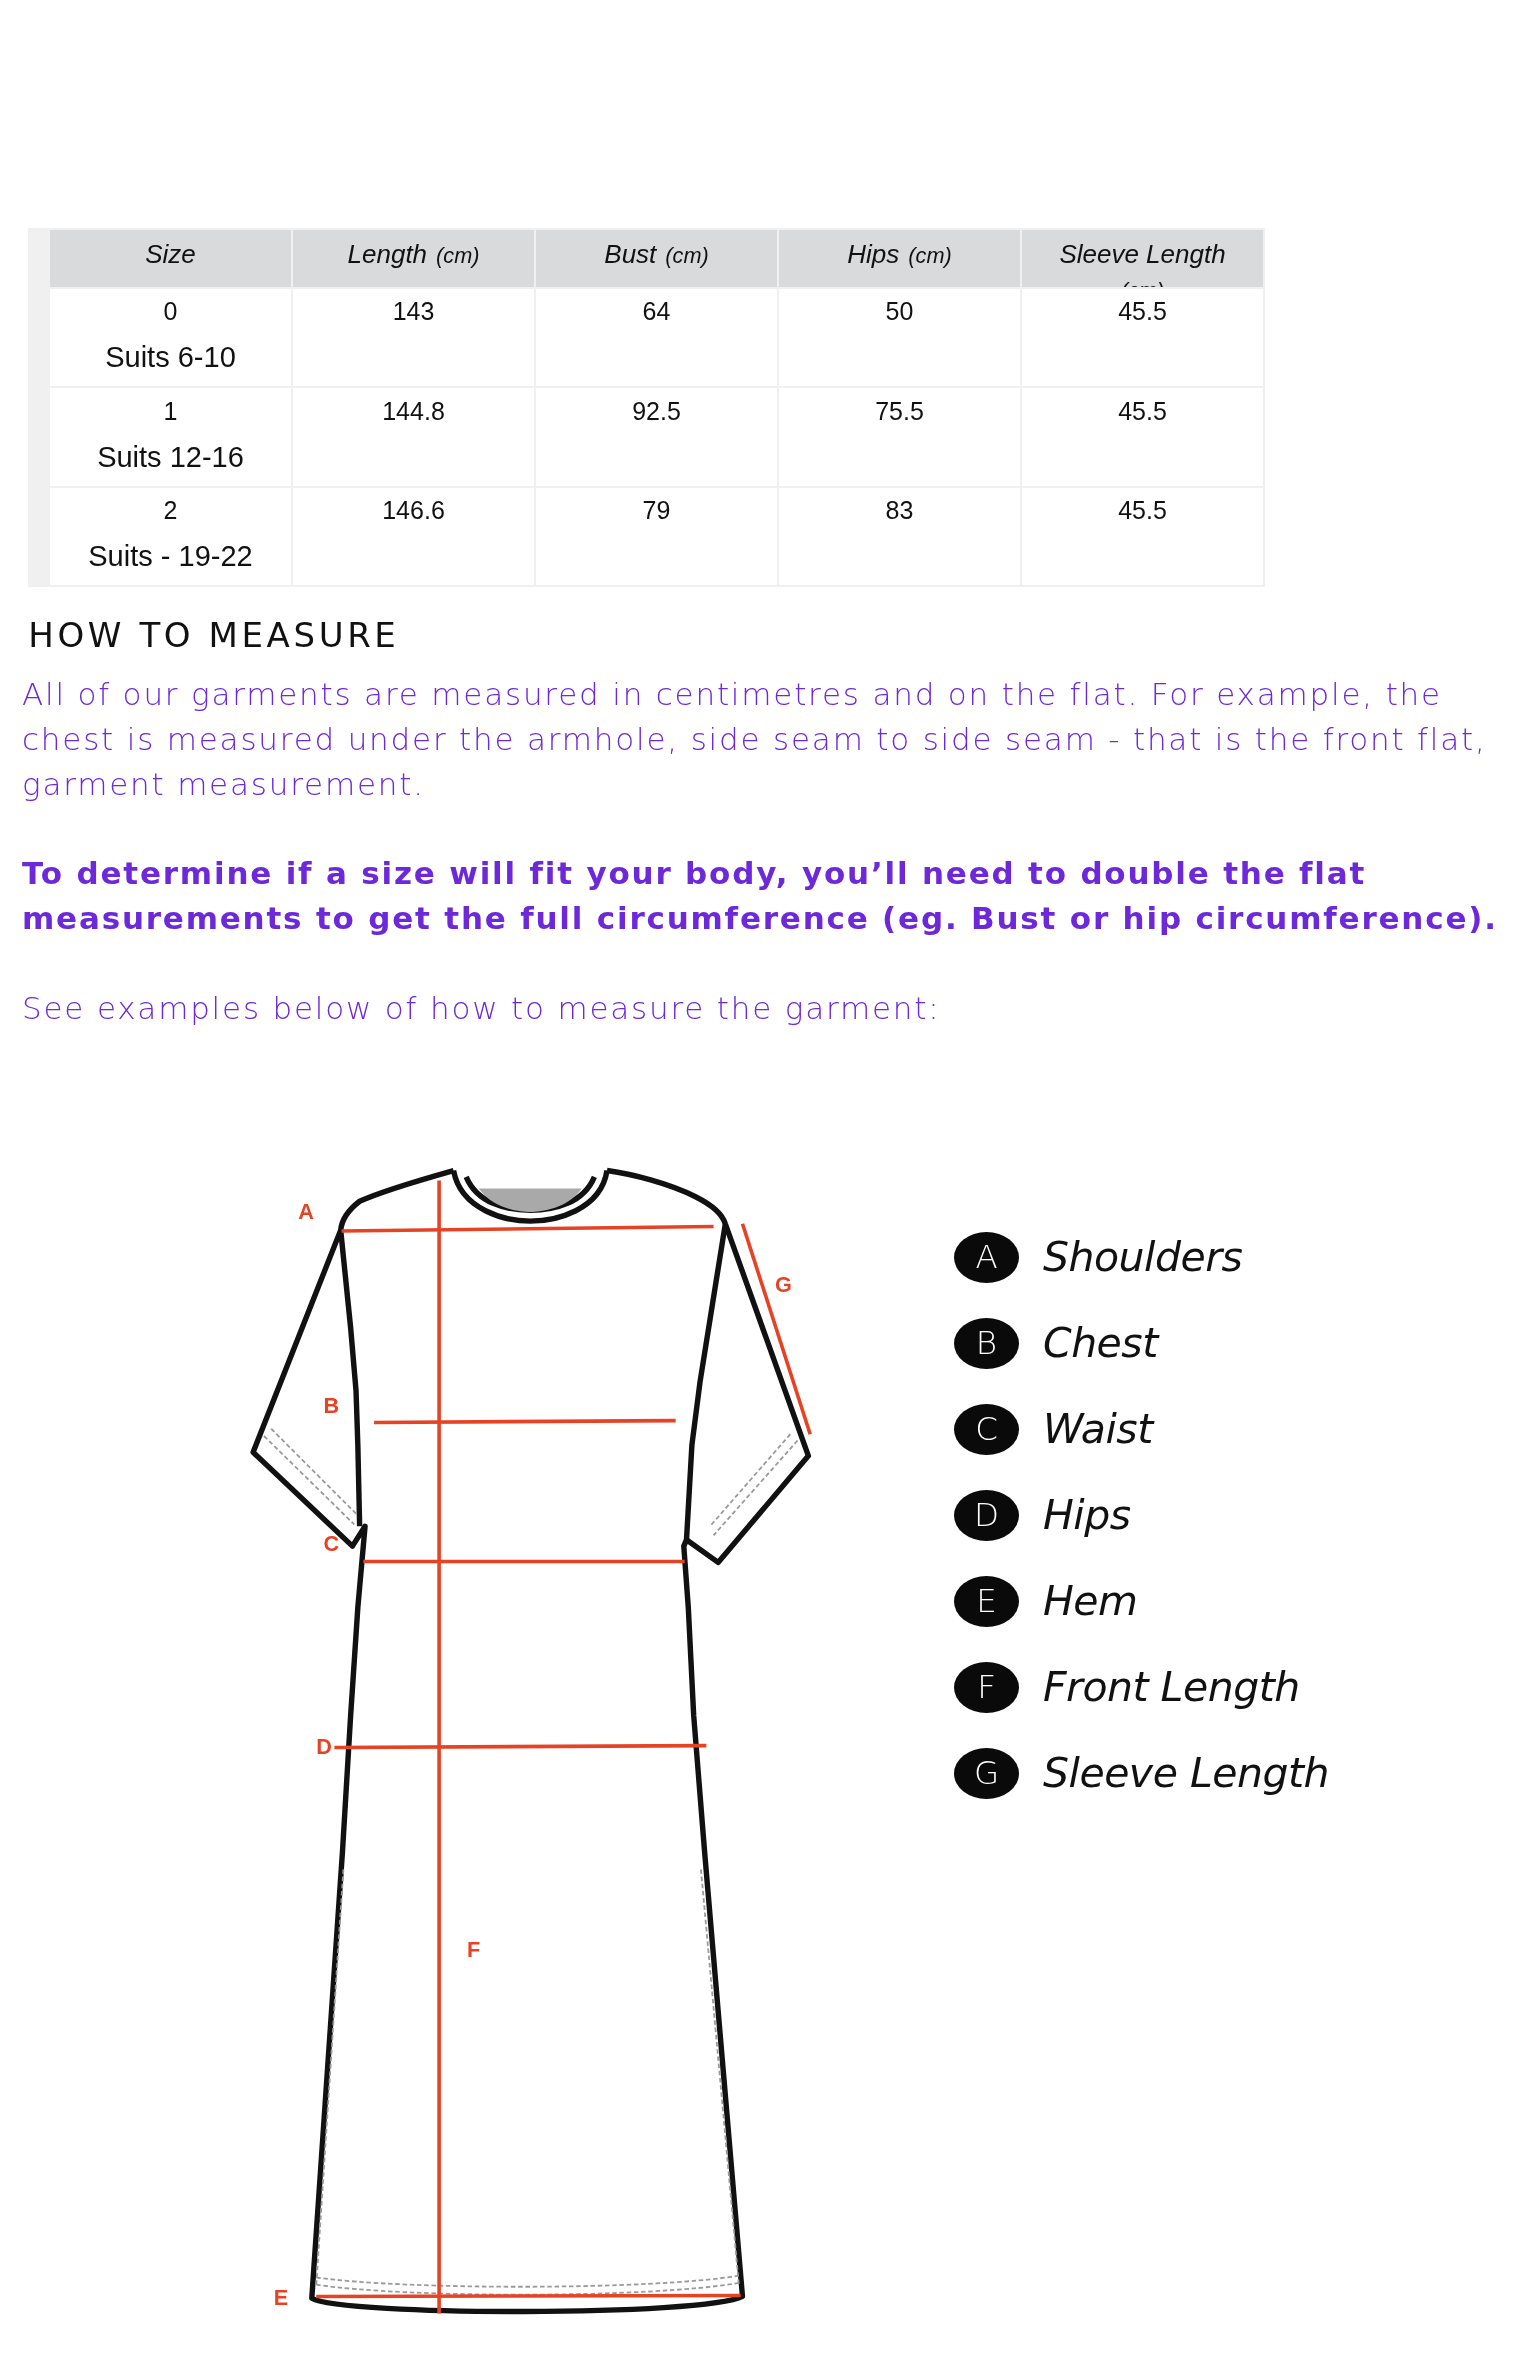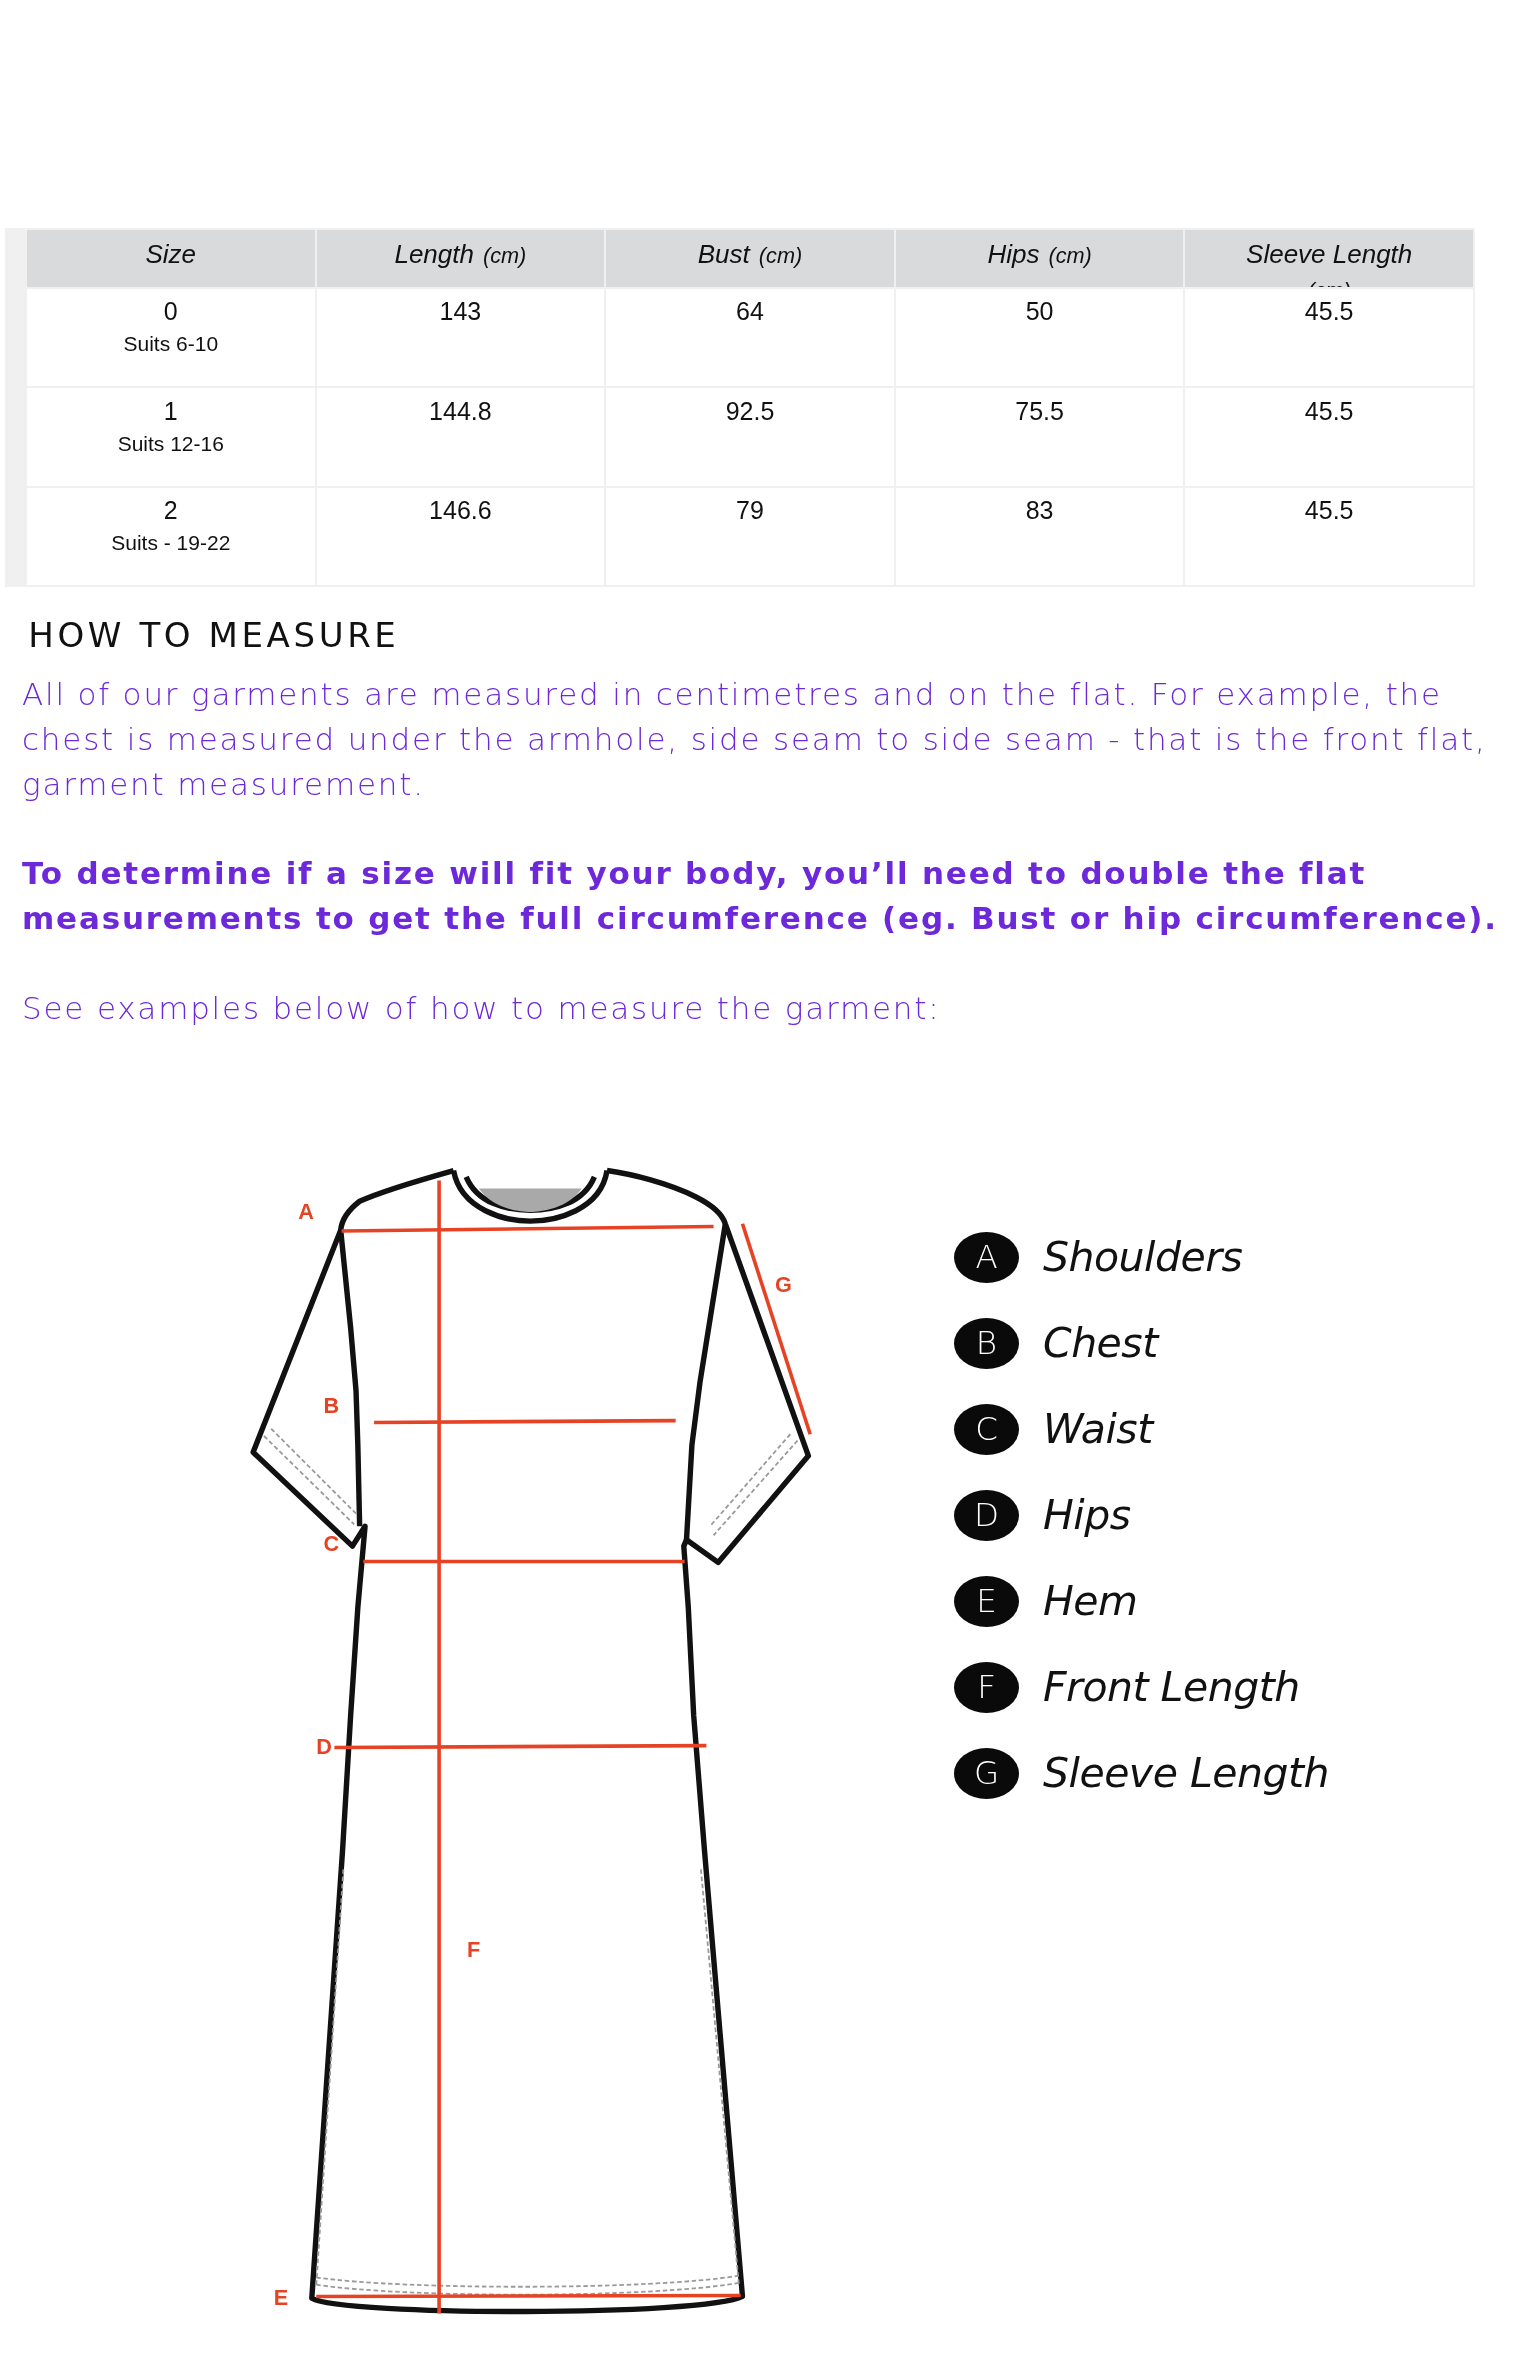--- a/index.html
+++ b/index.html
@@ -1,21 +1,21 @@
 <!DOCTYPE html>
 <html style="font-size:14.4px"><head>
 <meta charset="utf-8">
 <style>
   html, body { margin:0; padding:0; background:#ffffff; }
   body { width:1532px; height:2377px; position:relative; overflow:hidden; font-family:"Liberation Sans", sans-serif; color:#111; }
-  .size-table { position:absolute; left:5px; top:228px; width:1470px; border-collapse:separate; border-spacing:2.7px; background:#f0f0f0;padding-left:20px; }
+  .size-table { position:absolute; left:28px; top:228px; width:1237px; border-collapse:separate; border-spacing:2.7px; background:#f0f0f0;padding-left:20px; }
   .size-table th { background:#d9dadc; height:50px; font-weight:normal; font-style:italic; font-size:26px; vertical-align:top; padding:7.2px 0 0 0; overflow:hidden; line-height:1.35; width:20%; }
   .size-table th .unit { font-size:21.7px; margin-left:9px; }
   .size-table td { background:#ffffff; height:90px; vertical-align:top; text-align:center; padding:7.2px 0 0 0; font-size:25px; line-height:1.2; }
-  .size-table td .sub { display:block; font-size:21px; margin-top:5px; }
+  .size-table td .sub { display:block; font-size:29px; margin-top:14px; }
   .hdr-wrap { height:50px; overflow:hidden; }
   .section-title { position:absolute; left:16.3px; top:603px; font-family:"DejaVu Sans", sans-serif; font-size:34px; letter-spacing:3.6px; font-weight:normal; margin:12px; color:#111; }
   .para { position:absolute; left:18px; font-family:"DejaVu Sans", sans-serif; font-size:31px; line-height:45px; letter-spacing:1.8px; margin:4px; color:#6d28d9; font-weight:300; width:1508px; }
   .p1 { top:668px; }
   .p2 { top:847px;font-weight:bold; }
   .p3 { top:982px; }
   .diagram { position:absolute; left:235px; top:1129px; width:596px; height:1246px; }
   .lbl { font-family:"Liberation Sans", sans-serif; font-weight:bold; font-size:24px; fill:#e64325; }
   .legend { position:absolute; left:954px; top:1214px; }
   .legend-item { display:flex; align-items:center; height:86px; }

